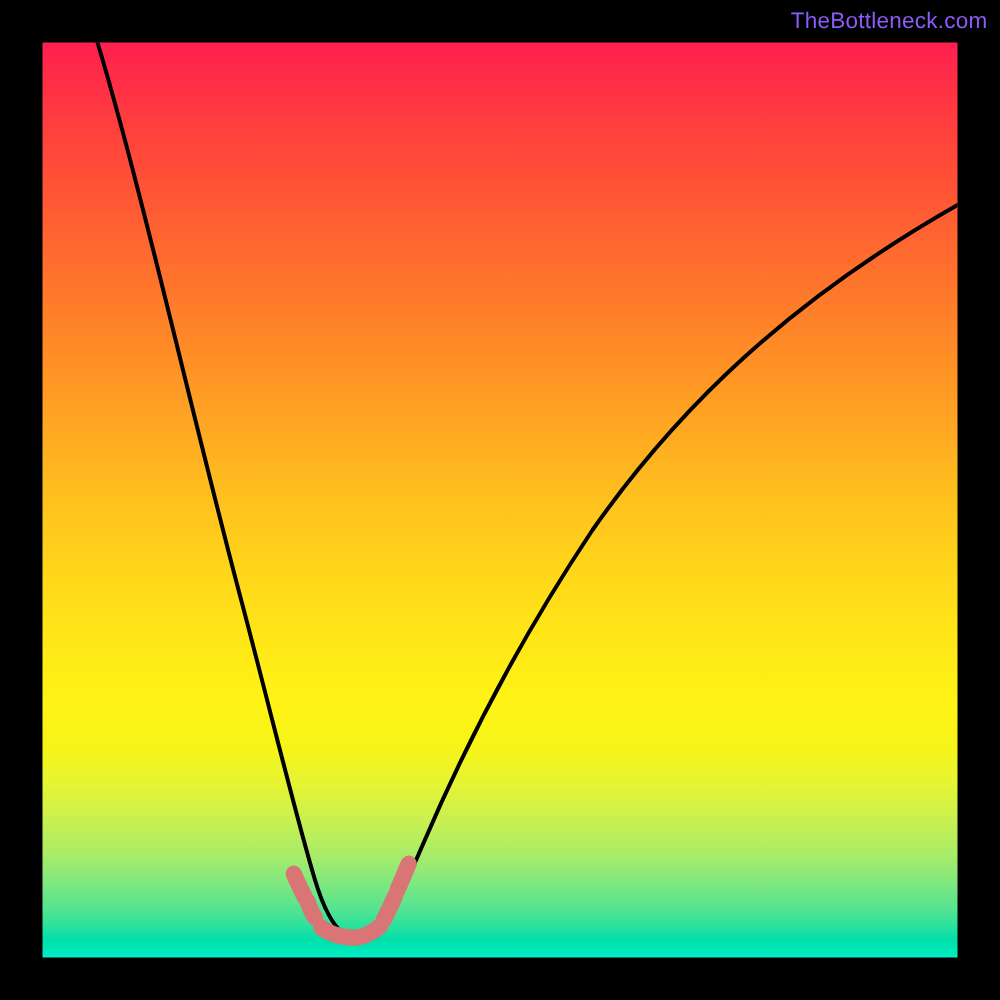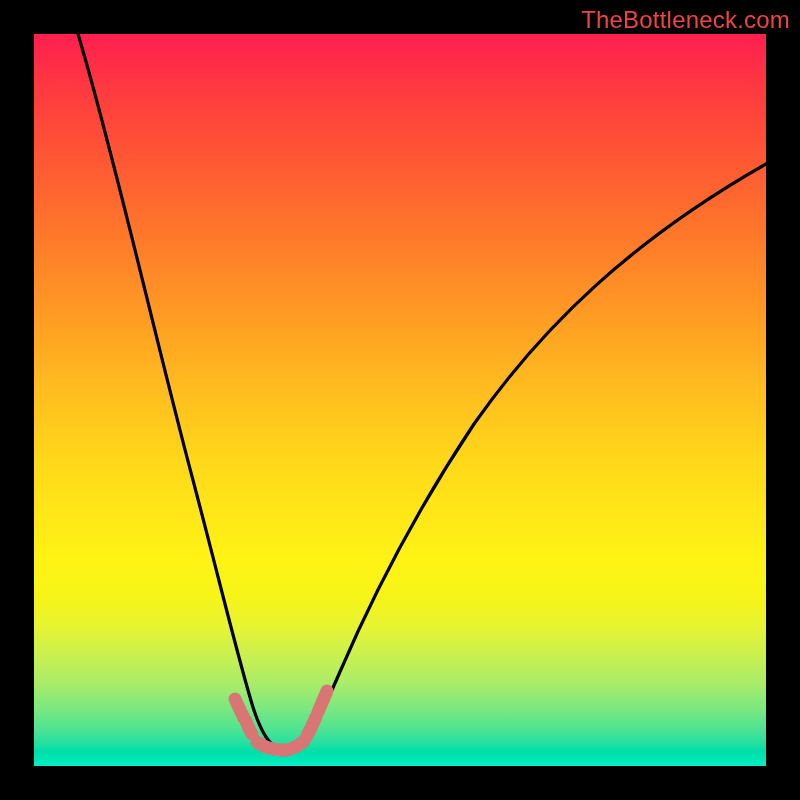--- a/index.html
+++ b/index.html
@@ -45,22 +45,22 @@
       #21e0a1 97%,
       #00dfa9 98%,
       #00e6b4 99%,
       #00f0c8 100%
     );
   }
   .watermark {
     position: absolute;
     top: 6px;
     right: 10px;
-    color: #ef4444;
-    font-size: 24px;
+    color: #8b5cf6;
+    font-size: 18px;
     font-weight: 500;
     letter-spacing: 0.2px;
   }
   svg.curves {
     position: absolute;
     top: 0;
     left: 0;
   }
 </style>
 </head>

